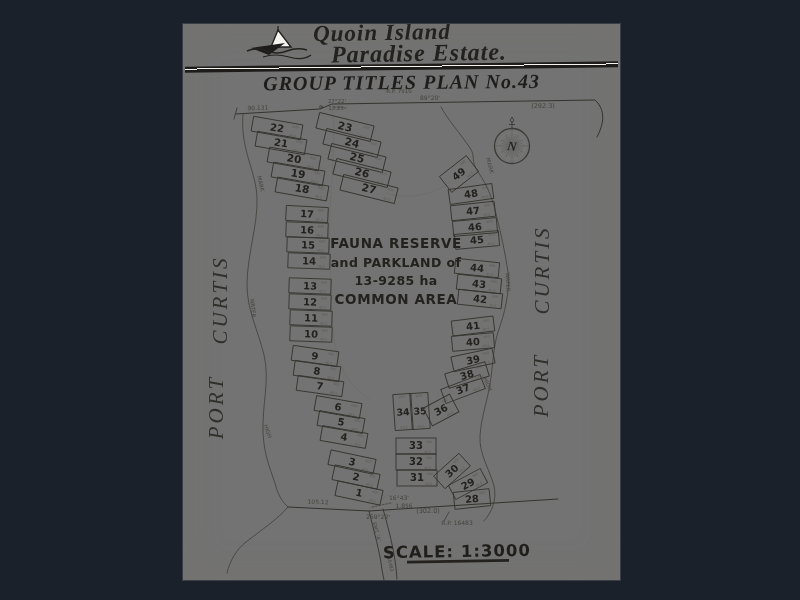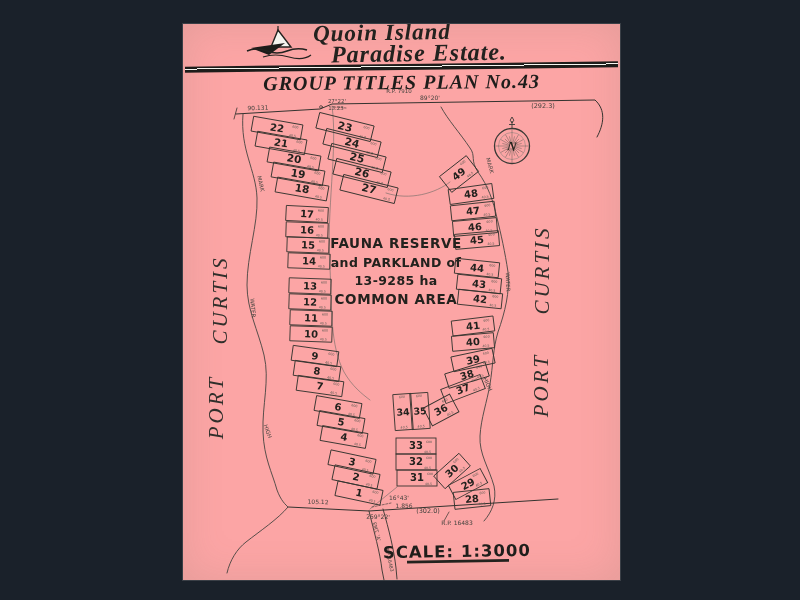--- a/index.html
+++ b/index.html
@@ -1,19 +1,19 @@
 <!DOCTYPE html>
 <html><head>
 <meta charset="utf-8">
 <style>
   html,body{margin:0;padding:0;background:#10151c;}
   .screen{position:relative;width:800px;height:600px;background:#1a212a;overflow:hidden;
           font-family:"Liberation Sans",sans-serif;}
   .page{position:absolute;left:183px;top:24px;width:437px;height:556px;
-        background:#fca5a5;overflow:hidden;
+        background:#737373;overflow:hidden;
         box-shadow:0 0 0 1px #3a3f46, inset 0 0 40px rgba(120,115,100,.18);}
   .brand-line{position:absolute;color:#23221f;font-family:"Liberation Serif",serif;
               font-style:italic;white-space:nowrap;transform:rotate(-1deg);}
   .brand1{left:130px;top:-4px;font-size:23px;font-weight:700;letter-spacing:1px;}
   .brand2{left:148px;top:16px;font-size:24px;font-weight:700;letter-spacing:1px;}
   .rule{position:absolute;left:2px;top:40px;width:433px;height:6px;transform:rotate(-0.7deg);
         background:linear-gradient(#1d1c1a 0 2px,#f5f4ef 2px 3px,#1d1c1a 3px 6px);}
   .plan-title{position:absolute;left:0;top:47px;width:437px;text-align:center;color:#1e1d1b;
         font-family:"Liberation Serif",serif;font-style:italic;font-weight:700;
         font-size:20px;letter-spacing:1px;transform:rotate(-0.5deg);white-space:nowrap;}

